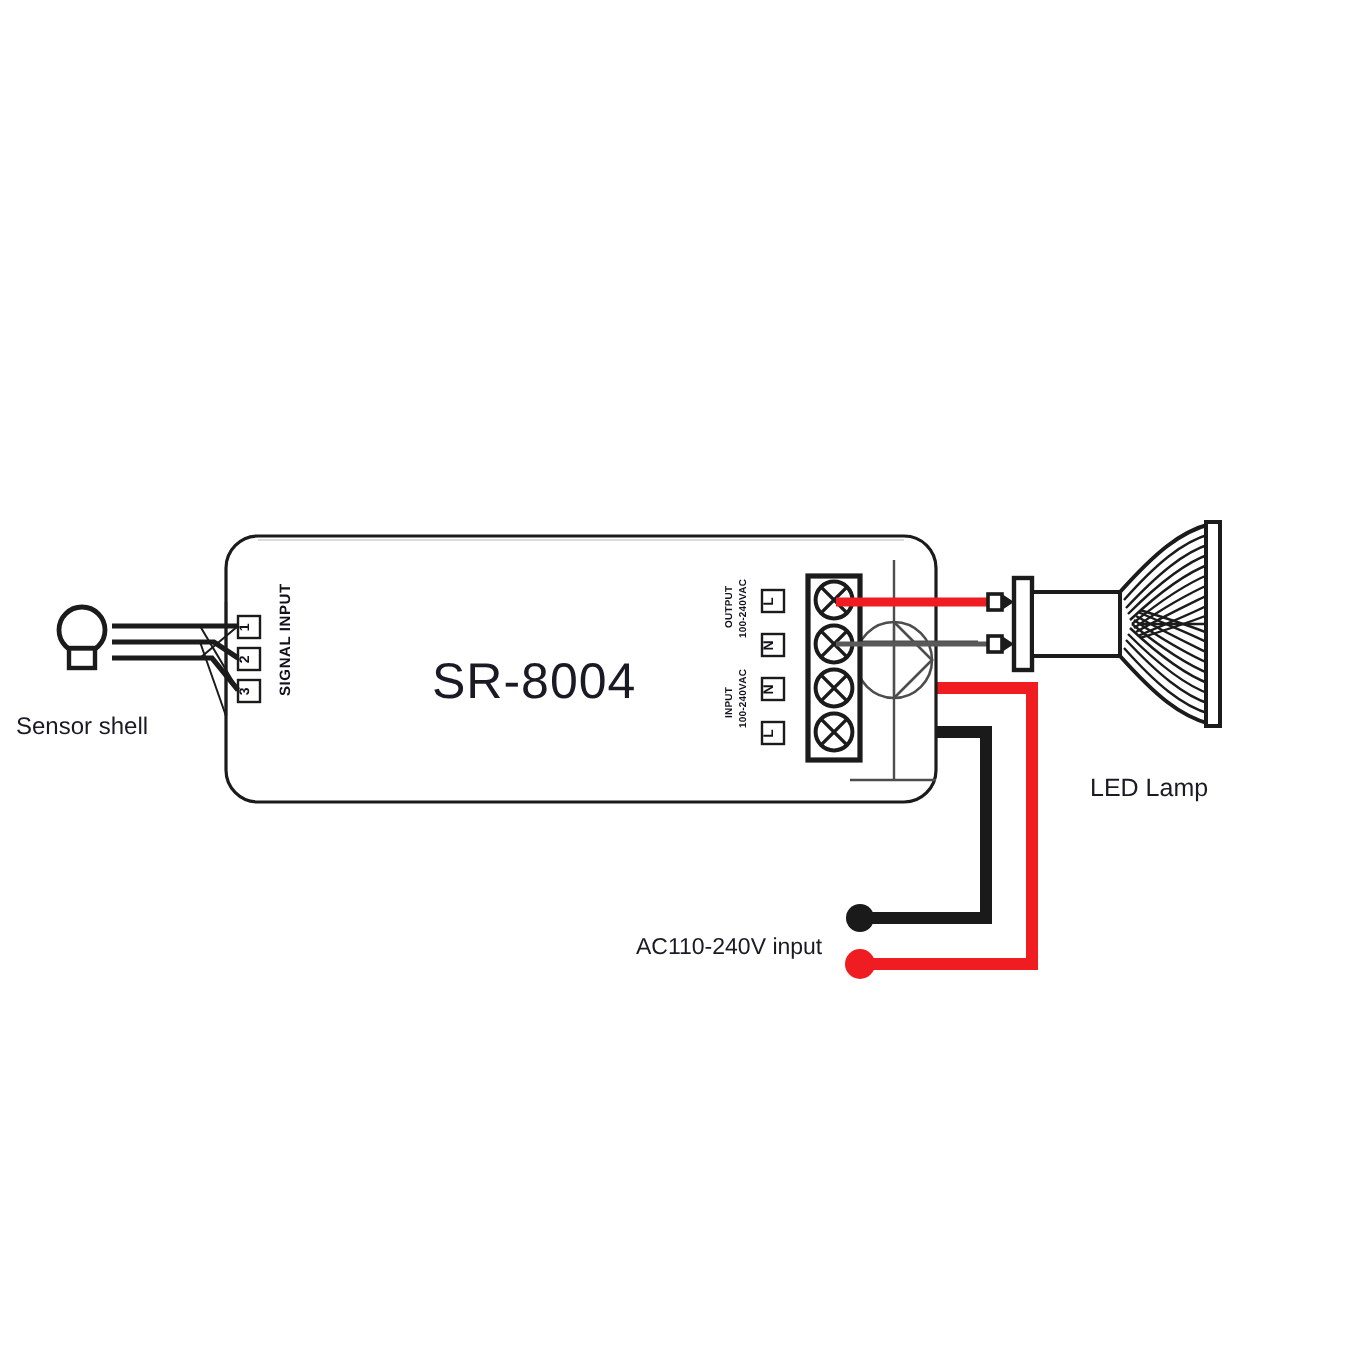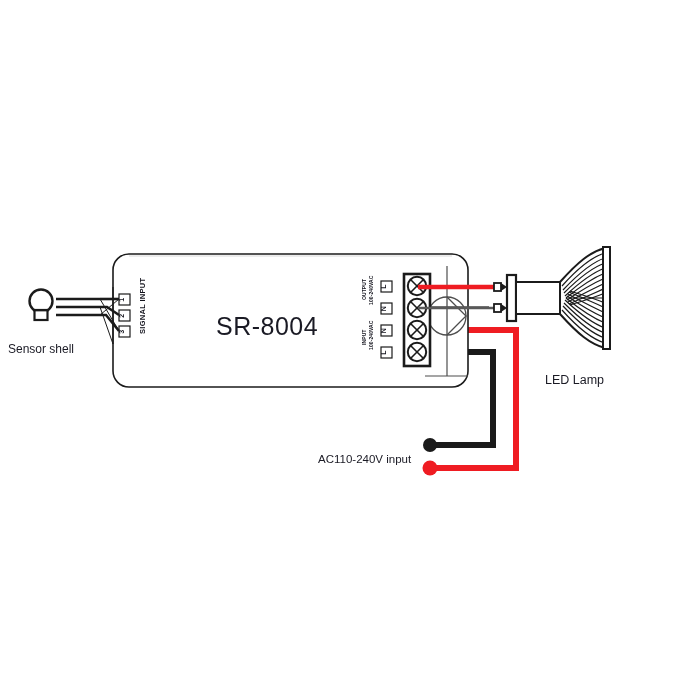--- a/index.html
+++ b/index.html
@@ -11,21 +11,21 @@
   body {
     width: 682px;
     height: 682px;
     font-family: "Liberation Sans", sans-serif;
     overflow: hidden;
     position: relative;
   }
   #diagram-root {
     position: absolute;
     left: 0;
-    top: 4px;
+    top: 18px;
     width: 682px;
     height: 506px;
   }
   svg#wiring-svg {
     display: block;
     width: 682px;
     height: 682px;
   }
   .label-text {
     font-family: "Liberation Sans", sans-serif;

